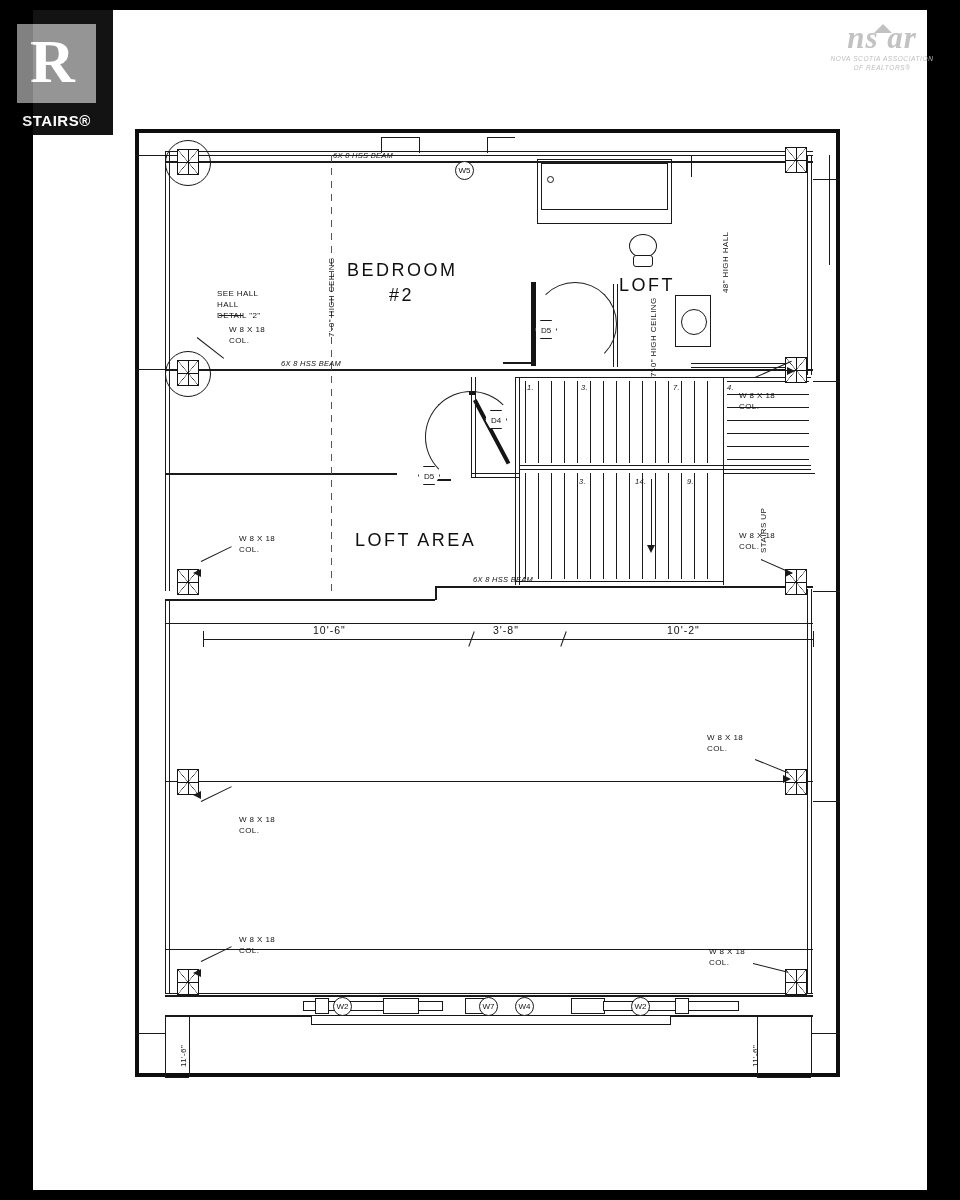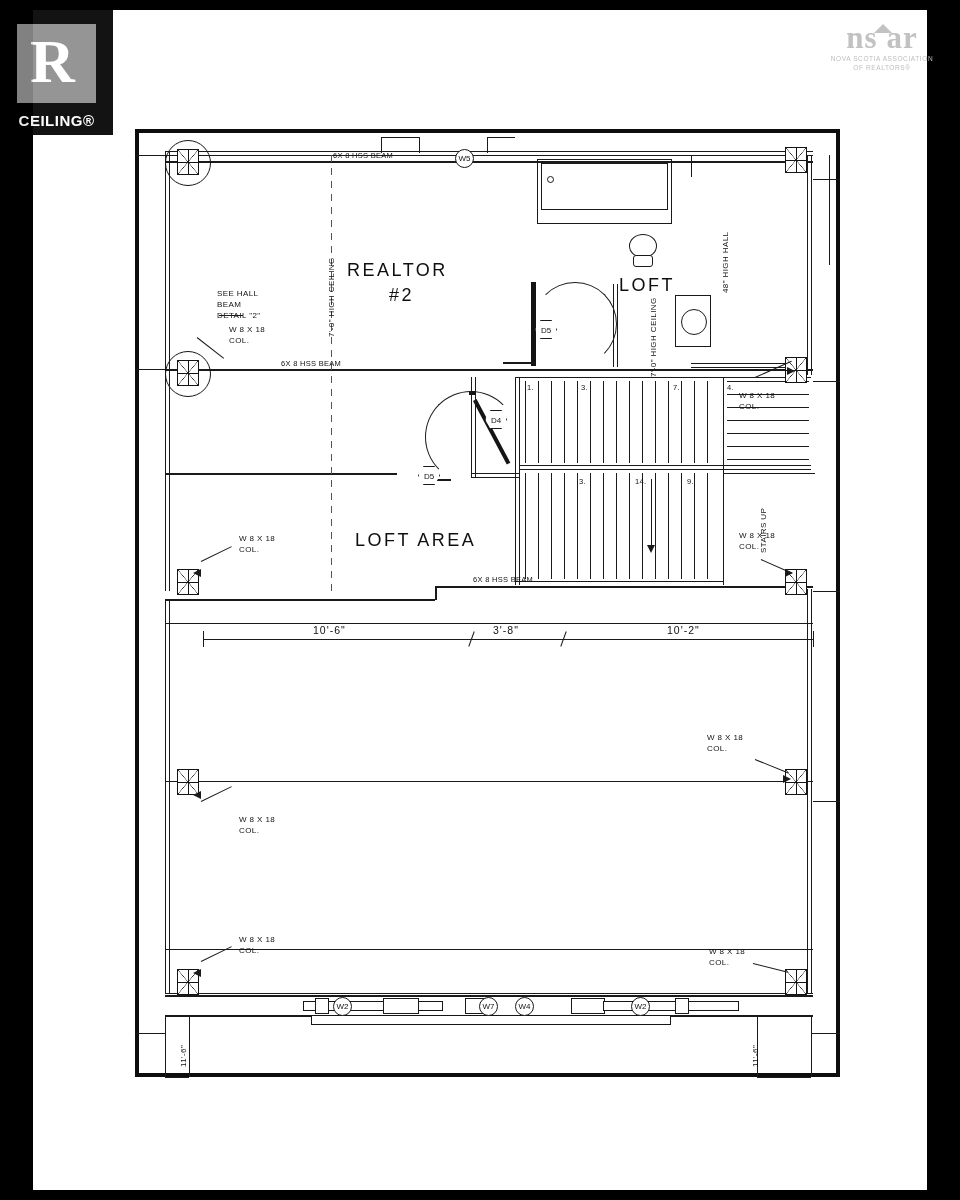--- a/index.html
+++ b/index.html
@@ -55,20 +55,21 @@
     font-size: 15px;
     font-weight: bold;
     letter-spacing: 0.5px;
   }
   #nsar-logo {
     position: absolute;
     right: 8px; top: 22px;
     width: 140px;
     text-align: center;
     color: #b9b9b9;
+    font-style: italic;
   }
   #nsar-logo .nsar-main {
     font-family: "Liberation Serif", serif;
     font-size: 31px;
     font-weight: bold;
     letter-spacing: 1px;
     line-height: 32px;
     color: #c2c2c2;
   }
   #nsar-logo .nsar-sub1, #nsar-logo .nsar-sub2 {
@@ -109,21 +110,21 @@
     color: #111;
     font-family: "Liberation Sans", sans-serif;
     white-space: nowrap;
   }
   .room {
     font-size: 18px;
     letter-spacing: 2.5px;
     color: #0f0f0f;
   }
   .tiny { font-size: 8px; letter-spacing: 0.4px; }
-  .tiny2 { font-size: 7.5px; letter-spacing: 0.3px; }
+  .tiny2 { font-size: 7.5px; letter-spacing: 0.3px; font-style: italic; }
   .dim { font-size: 10.5px; letter-spacing: 1px; }
   .rot90 { transform: rotate(-90deg); transform-origin: left top; }
 
   
   .tagcirc {
     position: absolute;
     width: 19px; height: 19px;
     border: 1px solid #1a1a1a;
     border-radius: 50%;
     background: #fff;
@@ -434,69 +435,69 @@
       <div class="ln h1" style="left:620px; top:630px; width:36px; transform: rotate(22deg); transform-origin:left center;"></div>
       <div class="arrow arrow-r" style="left:648px; top:646px;"></div>
       <div class="txt tiny" style="left:572px; top:604px;">W 8 X 18</div>
       <div class="txt tiny" style="left:572px; top:615px;">COL.</div>
 
       <div class="txt tiny" style="left:574px; top:818px;">W 8 X 18</div>
       <div class="txt tiny" style="left:574px; top:829px;">COL.</div>
       <div class="ln h1" style="left:618px; top:834px; width:36px; transform: rotate(14deg); transform-origin:left center;"></div>
 
       <div class="txt tiny" style="left:82px; top:160px;">SEE HALL</div>
-      <div class="txt tiny" style="left:82px; top:171px;">BEAM</div>
+      <div class="txt tiny" style="left:82px; top:171px;">HALL</div>
       <div class="txt tiny" style="left:82px; top:182px;">DETAIL "2"</div>
       <div class="txt tiny" style="left:94px; top:196px;">W 8 X 18</div>
       <div class="txt tiny" style="left:94px; top:207px;">COL.</div>
       <div class="ln h1" style="left:62px; top:208px; width:34px; transform: rotate(38deg); transform-origin:left center;"></div>
       <div class="ln h1" style="left:84px; top:186px; width:24px; transform: rotate(0deg);"></div>
 
       <div class="txt tiny2" style="left:198px; top:22px;">6X 8 HSS BEAM</div>
       <div class="txt tiny2" style="left:146px; top:230px;">6X 8 HSS BEAM</div>
       <div class="txt tiny2" style="left:338px; top:446px;">6X 8 HSS BEAM</div>
 
-      <div class="txt room" style="left:212px; top:131px;">REALTOR</div>
+      <div class="txt room" style="left:212px; top:131px;">BEDROOM</div>
       <div class="txt room" style="left:254px; top:156px;">#2</div>
       <div class="txt room" style="left:484px; top:146px;">LOFT</div>
       <div class="txt room" style="left:220px; top:401px;">LOFT AREA</div>
 
       <div class="txt tiny rot90" style="left:192px; top:208px;">7'-0" HIGH CEILING</div>
       <div class="txt tiny rot90" style="left:514px; top:248px;">7'-0" HIGH CEILING</div>
       <div class="txt tiny rot90" style="left:586px; top:164px;">48" HIGH HALL</div>
       <div class="txt tiny rot90" style="left:624px; top:424px;">STAIRS UP</div>
 
       <div class="txt tiny rot90" style="left:44px; top:938px;">11'-6"</div>
       <div class="txt tiny rot90" style="left:616px; top:938px;">11'-6"</div>
 
       <div class="txt tiny2" style="left:392px; top:254px;">1.</div>
       <div class="txt tiny2" style="left:446px; top:254px;">3.</div>
       <div class="txt tiny2" style="left:538px; top:254px;">7.</div>
       <div class="txt tiny2" style="left:592px; top:254px;">4.</div>
       <div class="txt tiny2" style="left:444px; top:348px;">3.</div>
       <div class="txt tiny2" style="left:500px; top:348px;">14.</div>
       <div class="txt tiny2" style="left:552px; top:348px;">9.</div>
 
-      <div class="tagcirc" style="left:320px; top:20px;">W5</div>
+      <div class="tagcirc" style="left:320px; top:32px;">W5</div>
       <div class="tagcirc" style="left:198px; top:868px;">W2</div>
       <div class="tagcirc" style="left:344px; top:868px;">W7</div>
       <div class="tagcirc" style="left:380px; top:868px;">W4</div>
       <div class="tagcirc" style="left:496px; top:868px;">W2</div>
 
       <div class="taghex" style="left:400px; top:191px;">D5</div>
       <div class="taghex" style="left:350px; top:281px;">D4</div>
       <div class="taghex" style="left:283px; top:337px;">D5</div>
 
     </div>
   </div>
 
   <div id="realtor-logo">
     <div class="rbox"></div>
     <div class="rglyph">R</div>
-    <div class="rlabel">CEILING®</div>
+    <div class="rlabel">STAIRS®</div>
   </div>
 
   <div id="nsar-logo">
     <div class="house"></div>
     <div class="nsar-main">ns  ar</div>
     <div class="nsar-sub1">NOVA SCOTIA ASSOCIATION</div>
     <div class="nsar-sub2">OF REALTORS®</div>
   </div>
 
 </div>

